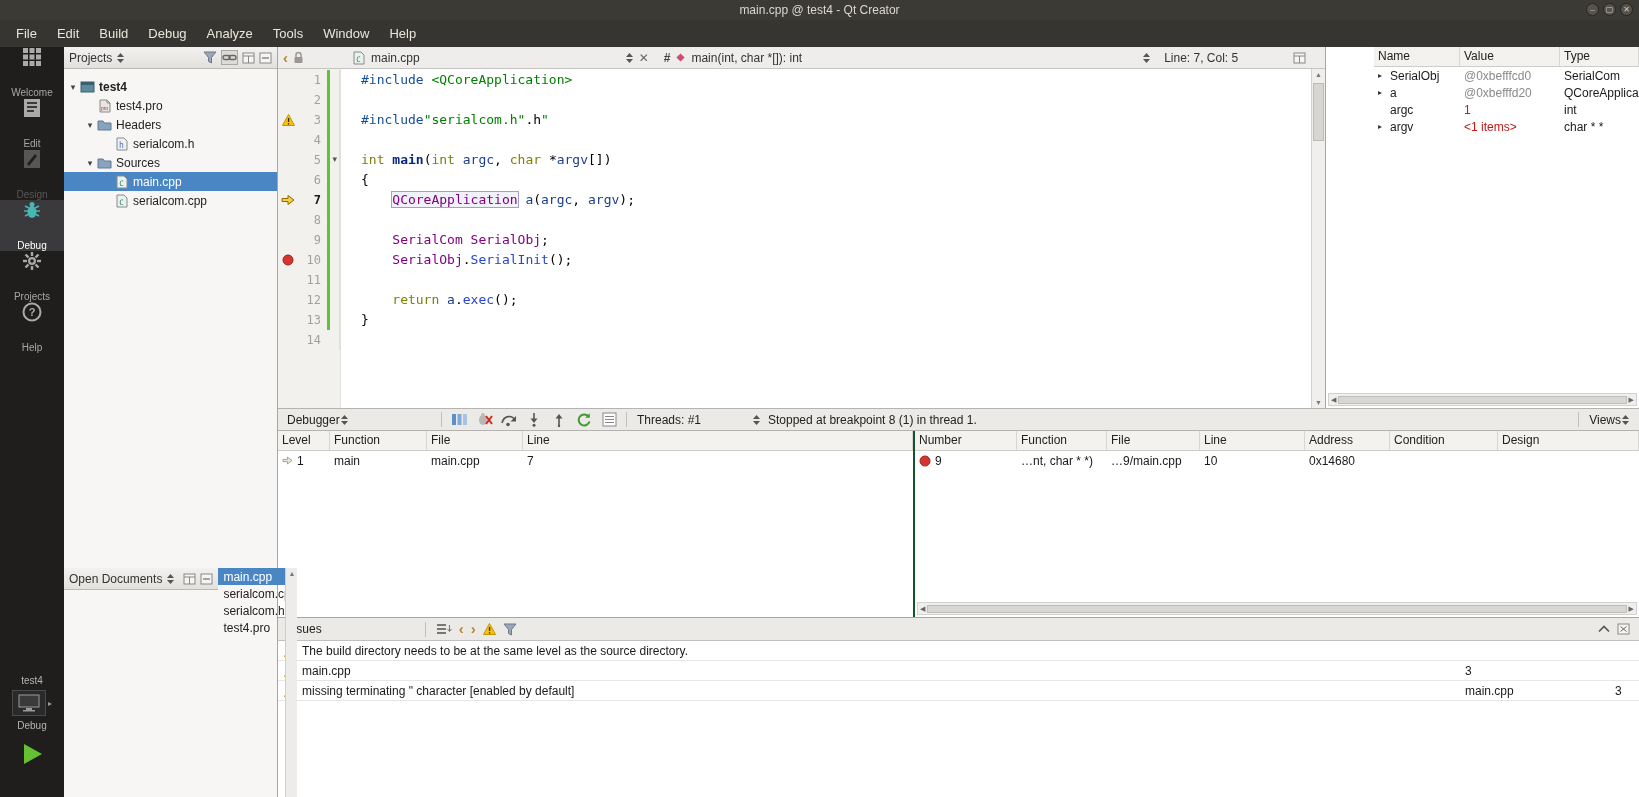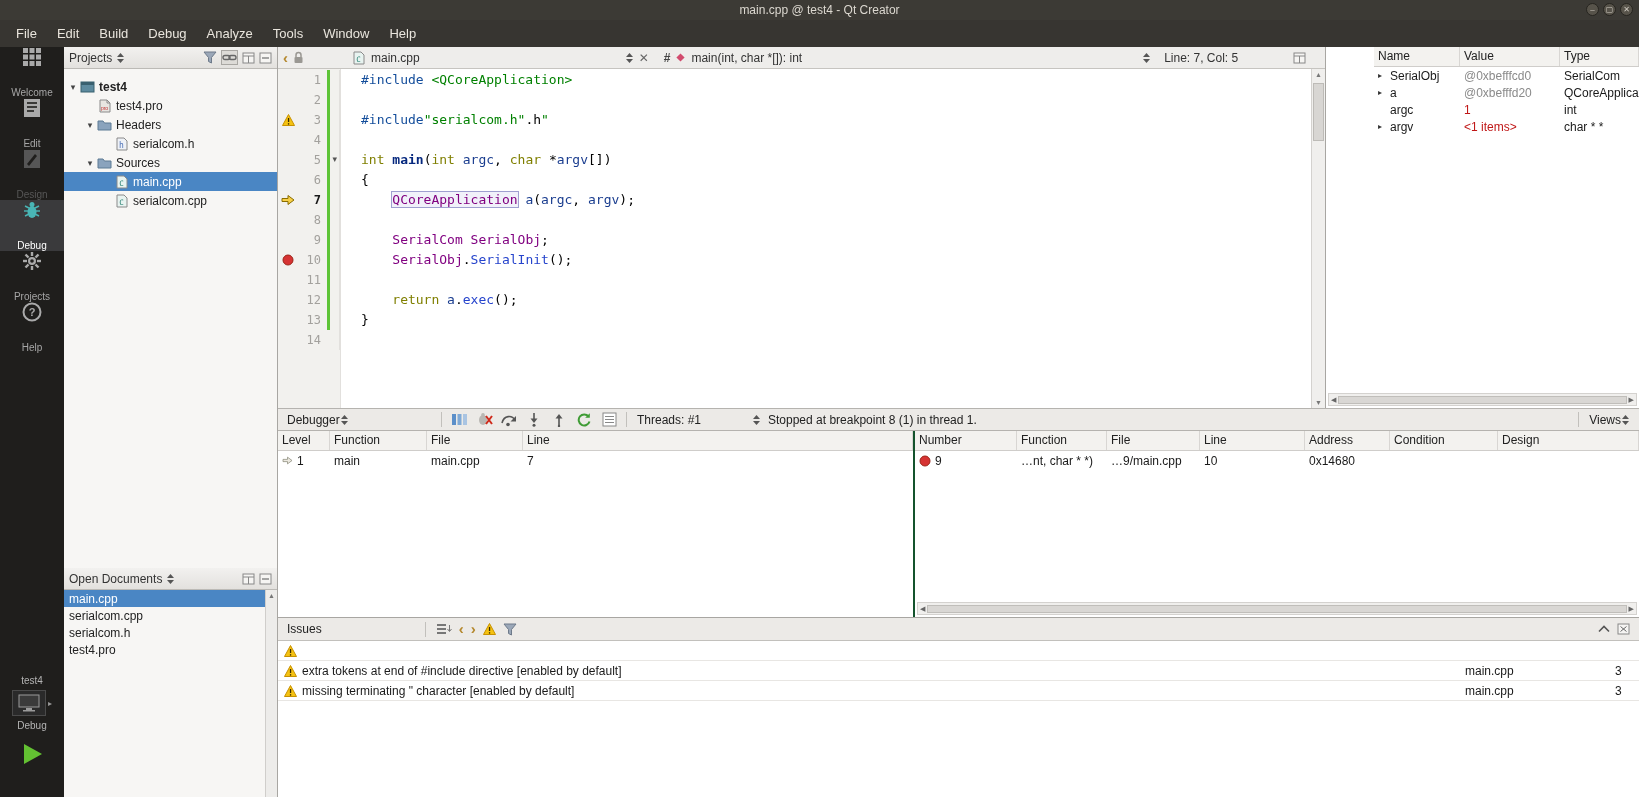--- a/index.html
+++ b/index.html
@@ -32,21 +32,21 @@
   .leftcol{width:214px;flex-shrink:0;display:flex;flex-direction:column;background:#f7f6f4;border-right:1px solid #a8a6a2;}
   .panel-head{height:22px;background:linear-gradient(#f2f1ef,#e3e1de);border-bottom:1px solid #bcbab6;display:flex;align-items:center;padding:0 5px;gap:4px;color:#333;flex-shrink:0;}
   .projects{height:521px;display:flex;flex-direction:column;}
   .tree{padding-top:8px;flex:1;overflow:hidden;}
   .tree-row{height:19px;display:flex;align-items:center;color:#222;}
   .tree-row.selected{background:#4a86c4;color:#fff;}
   .tree-row.bold{font-weight:bold;}
   .tree-row .twisty{width:12px;text-align:center;font-size:9px;color:#444;flex-shrink:0;}
   .tree-row.selected .twisty{color:#fff;}
   .tree-row .icon{width:16px;margin-right:4px;flex-shrink:0;}
-  .opendocs{flex:1;display:flex;flex-direction:column;}
+  .opendocs{flex:1;display:flex;flex-direction:row;}
   .doc-list{flex:1;position:relative;}
   .doc-row{height:17px;display:flex;align-items:center;padding-left:5px;color:#222;}
   .doc-row.selected{background:#4a86c4;color:#fff;}
   .doc-scroll{position:absolute;top:0;right:0;bottom:0;width:12px;background:#edecea;border-left:1px solid #d0cecb;font-size:7px;color:#777;text-align:center;padding-top:2px;}
 
   
   .maincol{flex:1;display:flex;flex-direction:column;min-width:0;}
   .toprow{height:361px;display:flex;}
   .editorcol{width:1048px;display:flex;flex-direction:column;border-right:1px solid #a8a6a2;}
   .ed-toolbar{height:22px;background:#eeedeb;border-bottom:1px solid #c6c4c0;display:flex;align-items:center;gap:5px;padding:0 5px;color:#333;flex-shrink:0;white-space:nowrap;}
@@ -838,34 +838,34 @@
           <div class="issue-row">
             <div class="cellflex" style="padding-left: 6px;">
               <span class="icon">
                 <svg width="13" height="12" viewBox="0 0 13 12">
                   <path d="M6.5 0.5 L12.5 11.5 H0.5 Z" fill="#f5c211" stroke="#c79100"></path>
                   <rect x="5.9" y="4" width="1.3" height="4" fill="#3a2b00"></rect>
                   <rect x="5.9" y="9.2" width="1.3" height="1.4" fill="#3a2b00"></rect>
                 </svg>
               </span>
             </div>
+            <div class="txt">The build directory needs to be at the same level as the source directory.</div>
             <div class="fl"></div>
             <div class="fl"></div>
           </div>
           <div class="issue-row">
             <div class="cellflex" style="padding-left: 6px;">
               <span class="icon">
                 <svg width="13" height="12" viewBox="0 0 13 12">
                   <path d="M6.5 0.5 L12.5 11.5 H0.5 Z" fill="#f5c211" stroke="#c79100"></path>
                   <rect x="5.9" y="4" width="1.3" height="4" fill="#3a2b00"></rect>
                   <rect x="5.9" y="9.2" width="1.3" height="1.4" fill="#3a2b00"></rect>
                 </svg>
               </span>
             </div>
-            <div class="txt">extra tokens at end of #include directive [enabled by default]</div>
             <div class="fl">main.cpp</div>
             <div class="fl">3</div>
           </div>
           <div class="issue-row">
             <div class="cellflex" style="padding-left: 6px;">
               <span class="icon">
                 <svg width="13" height="12" viewBox="0 0 13 12">
                   <path d="M6.5 0.5 L12.5 11.5 H0.5 Z" fill="#f5c211" stroke="#c79100"></path>
                   <rect x="5.9" y="4" width="1.3" height="4" fill="#3a2b00"></rect>
                   <rect x="5.9" y="9.2" width="1.3" height="1.4" fill="#3a2b00"></rect>

